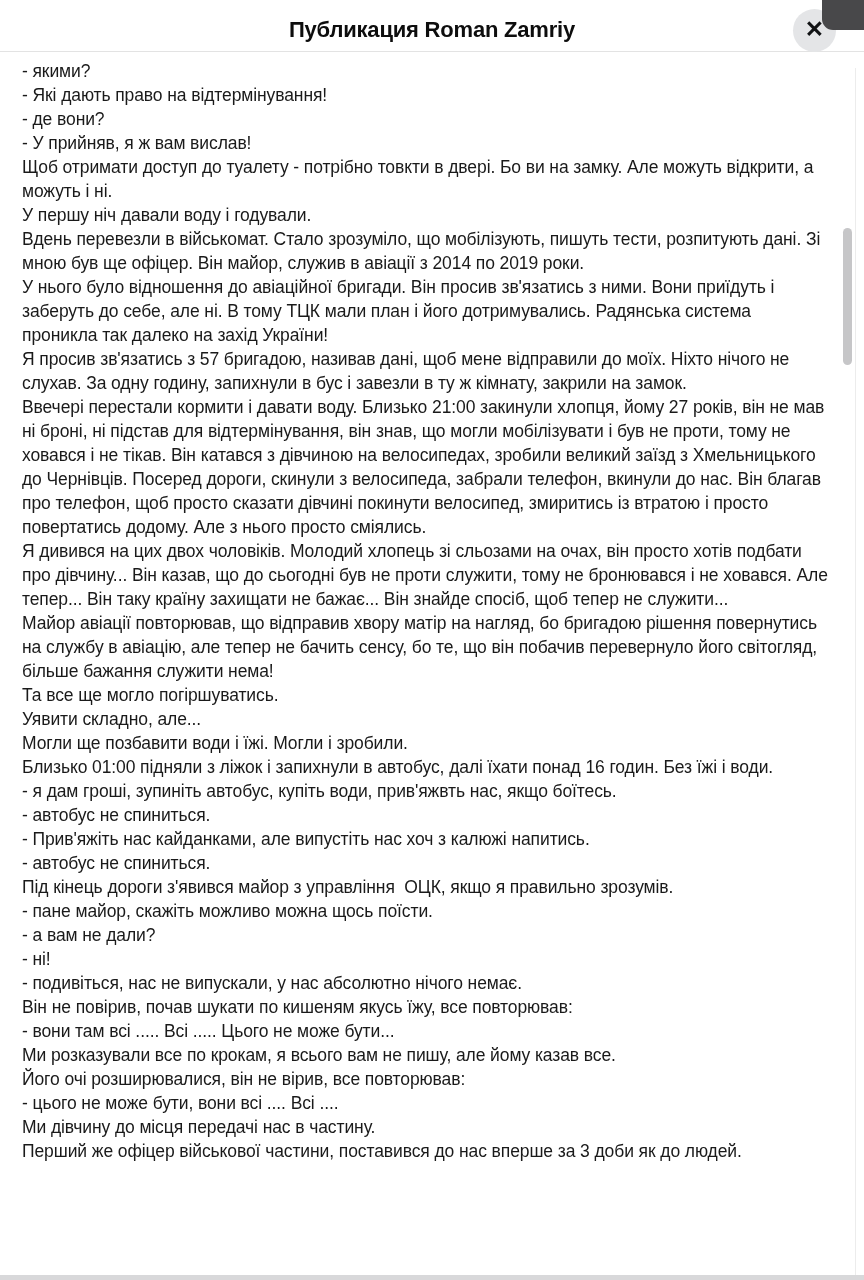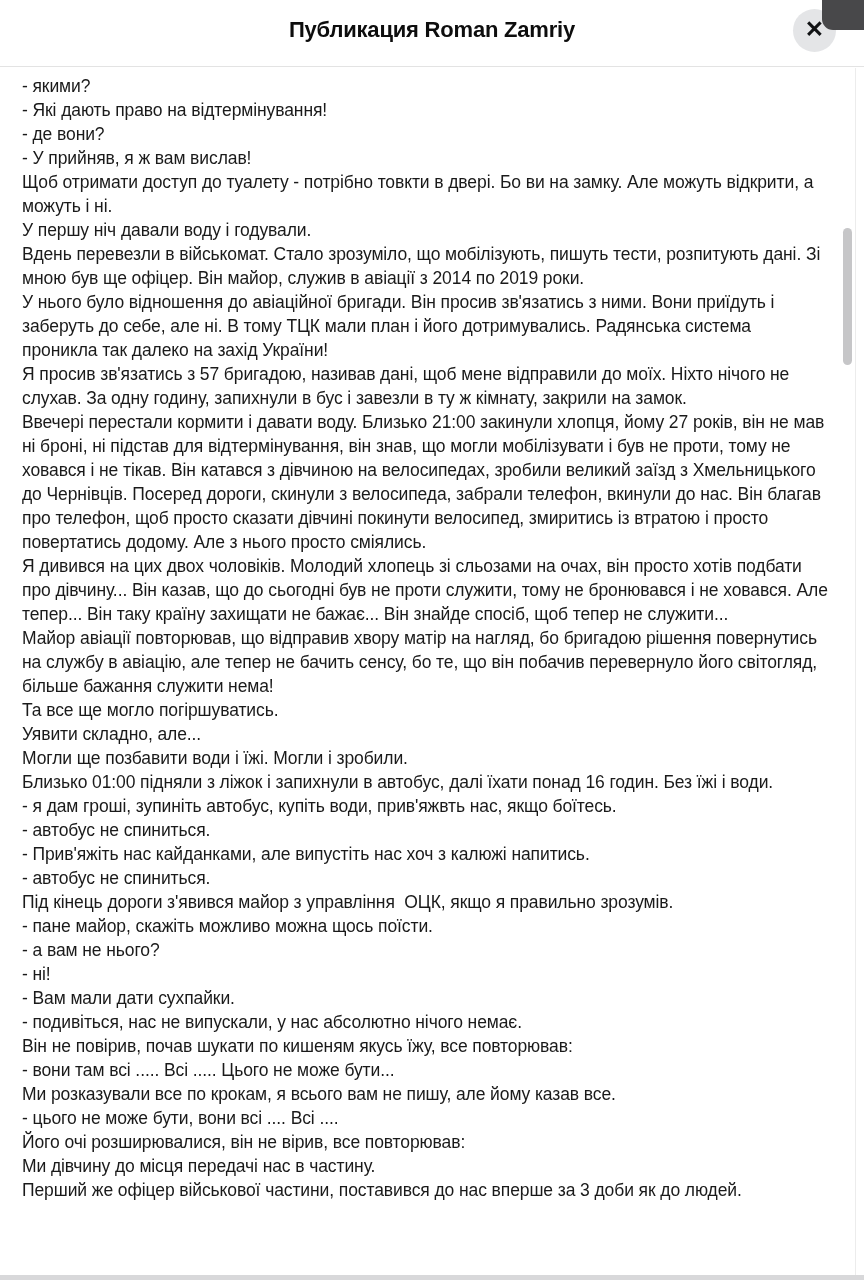--- a/index.html
+++ b/index.html
@@ -10,21 +10,21 @@
     position: relative;
     overflow: hidden;
   }
   .modal {
     position: absolute;
     inset: 0;
     background: #ffffff;
   }
   .modal-header {
     position: relative;
-    height: 67px;
+    height: 52px;
     background: #ffffff;
     border-bottom: 1px solid #e3e3e3;
   }
   .page-title {
     position: absolute;
     left: 0; right: 0;
     top: 17px;
     text-align: center;
     font-size: 22px;
     font-weight: 700;
@@ -135,29 +135,28 @@
         <p class="post-paragraph">Та все ще могло погіршуватись.</p>
         <p class="post-paragraph">Уявити складно, але...</p>
         <p class="post-paragraph">Могли ще позбавити води і їжі. Могли і зробили.</p>
         <p class="post-paragraph">Близько 01:00 підняли з ліжок і запихнули в автобус, далі їхати понад 16 годин. Без їжі і води.</p>
         <p class="post-paragraph">- я дам гроші, зупиніть автобус, купіть води, прив'яжвть нас, якщо боїтесь.</p>
         <p class="post-paragraph">- автобус не спиниться.</p>
         <p class="post-paragraph">- Прив'яжіть нас кайданками, але випустіть нас хоч з калюжі напитись.</p>
         <p class="post-paragraph">- автобус не спиниться.</p>
         <p class="post-paragraph">Під кінець дороги з'явився майор з управління&nbsp; ОЦК, якщо я правильно зрозумів.</p>
         <p class="post-paragraph">- пане майор, скажіть можливо можна щось поїсти.</p>
-        <p class="post-paragraph">- а вам не нього?</p>
+        <p class="post-paragraph">- а вам не дали?</p>
         <p class="post-paragraph">- ні!</p>
-        <p class="post-paragraph">- Вам мали дати сухпайки.</p>
         <p class="post-paragraph">- подивіться, нас не випускали, у нас абсолютно нічого немає.</p>
         <p class="post-paragraph">Він не повірив, почав шукати по кишеням якусь їжу, все повторював:</p>
         <p class="post-paragraph">- вони там всі ..... Всі ..... Цього не може бути...</p>
         <p class="post-paragraph">Ми розказували все по крокам, я всього вам не пишу, але йому казав все.</p>
+        <p class="post-paragraph">Його очі розширювалися, він не вірив, все повторював:</p>
         <p class="post-paragraph">- цього не може бути, вони всі .... Всі ....</p>
-        <p class="post-paragraph">Його очі розширювалися, він не вірив, все повторював:</p>
         <p class="post-paragraph">Ми дівчину до місця передачі нас в частину.</p>
         <p class="post-paragraph">Перший же офіцер військової частини, поставився до нас вперше за 3 доби як до людей.</p>
       </div>
   </div>
 
   <div class="right-edge-divider"></div>
   <div class="scrollbar-thumb"></div>
   <div class="bottom-bar"></div>
 
 </div>

